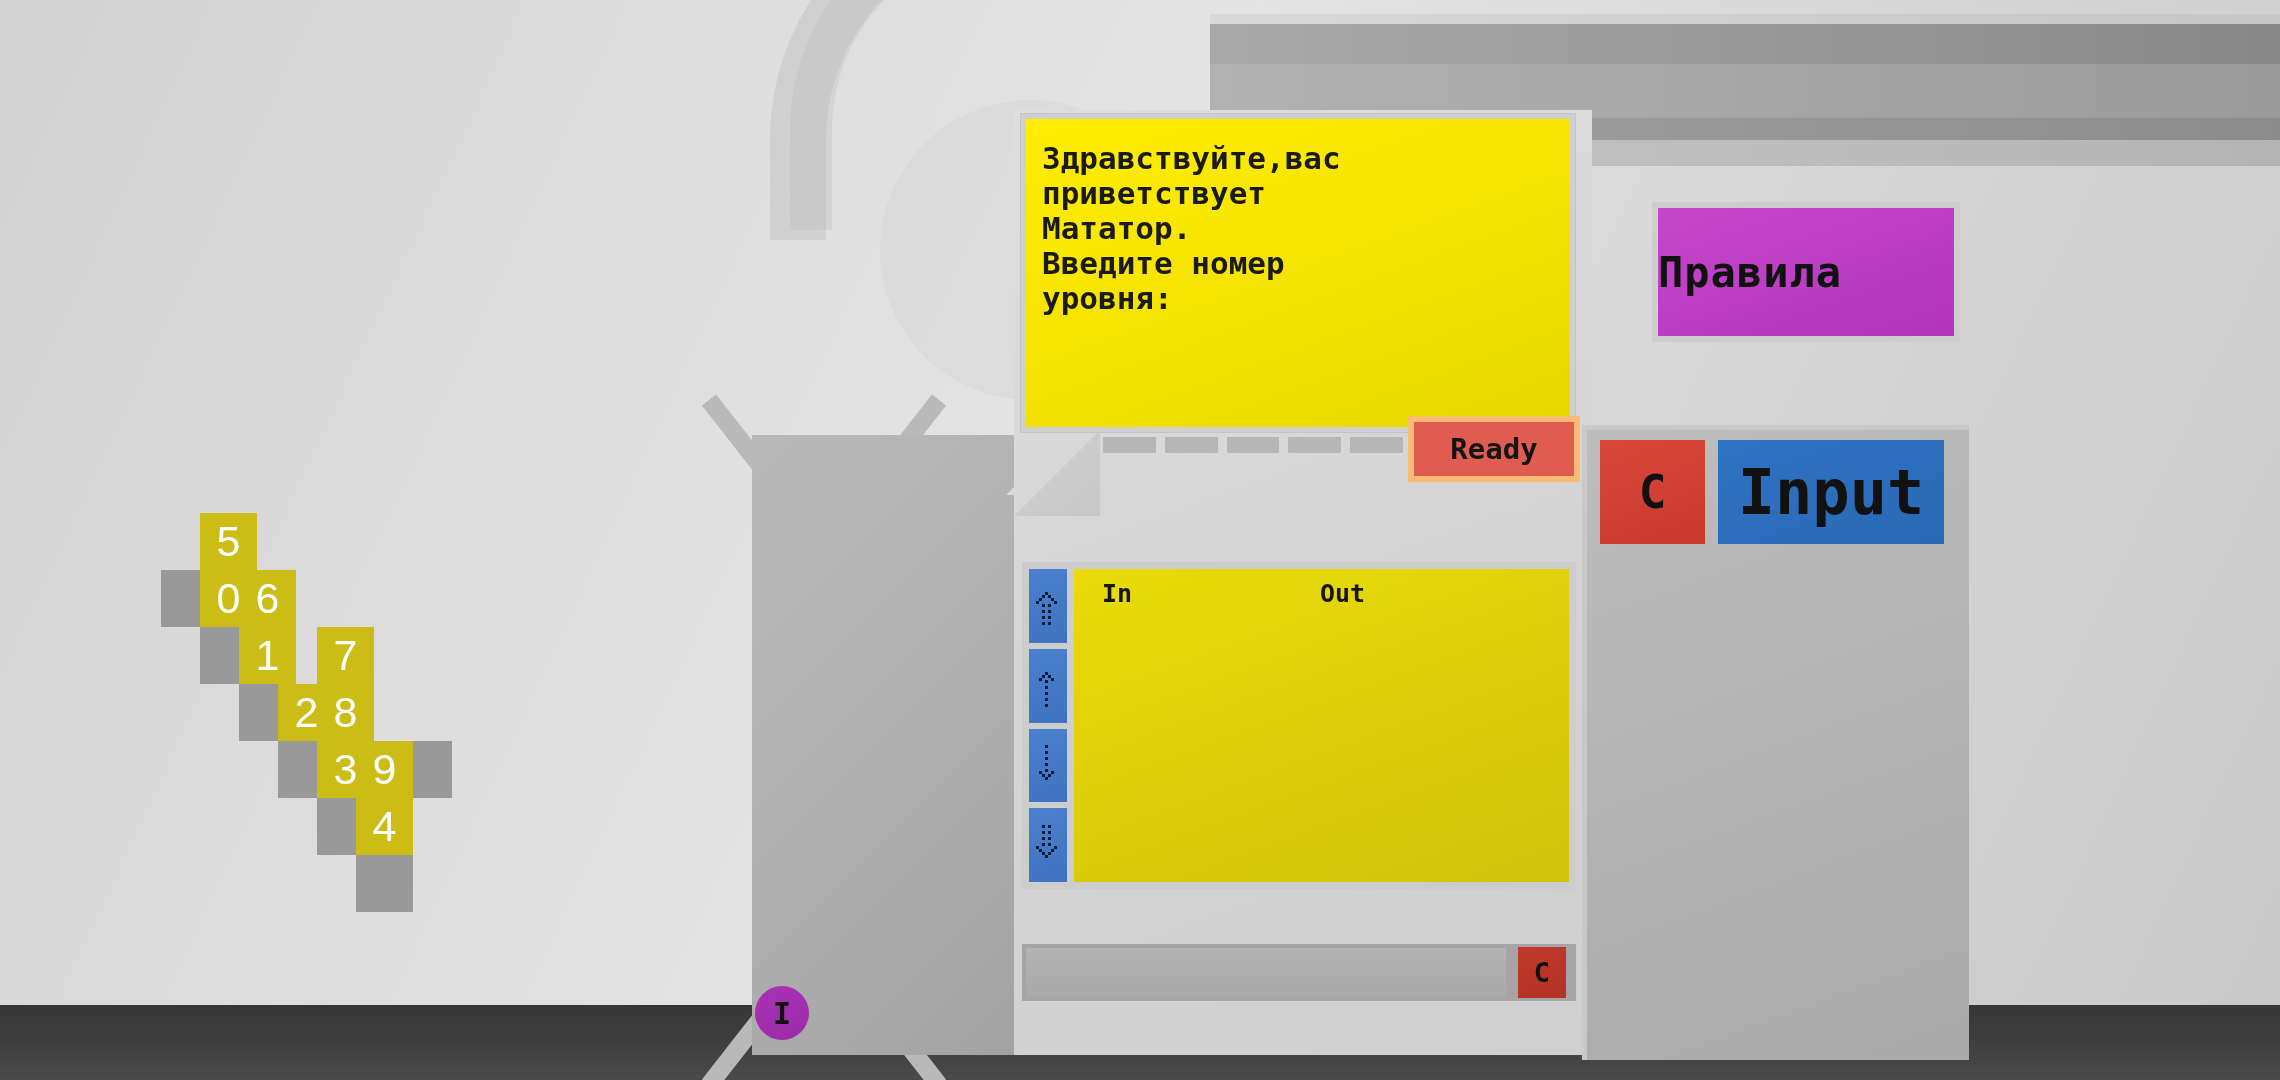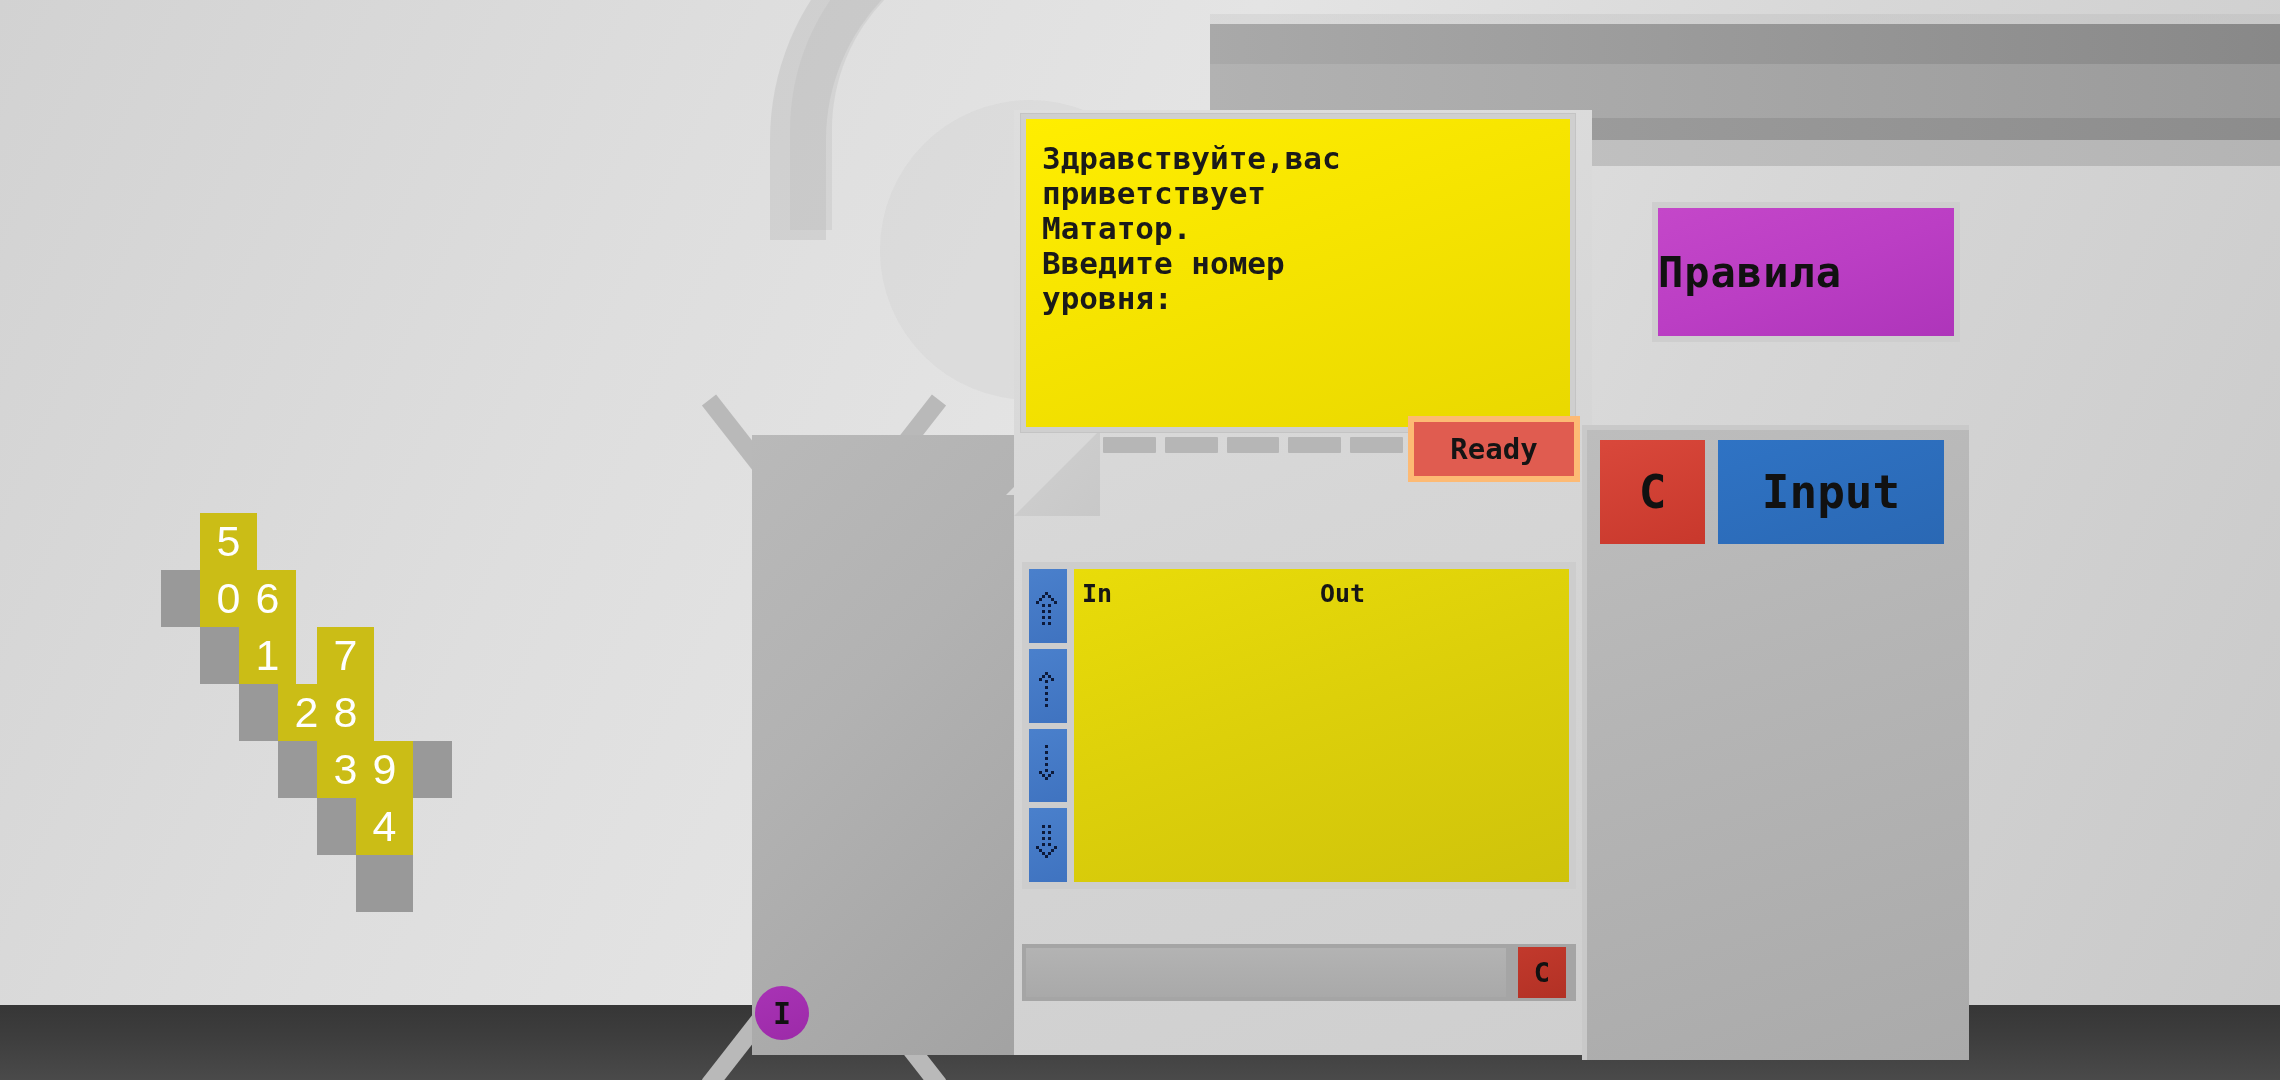--- a/index.html
+++ b/index.html
@@ -134,21 +134,21 @@
     position:absolute;left:1600px;top:440px;width:105px;height:104px;
     background:linear-gradient(160deg,#d9483b,#c8382c);
     display:flex;align-items:center;justify-content:center;
     color:#111;font-size:46px;font-weight:700;
     font-family:"DejaVu Sans Mono","Liberation Mono",monospace;
   }
   .btn-input{
     position:absolute;left:1718px;top:440px;width:226px;height:104px;
     background:linear-gradient(160deg,#2f73c4,#2a68b4);
     display:flex;align-items:center;justify-content:center;
-    color:#111;font-size:46px;font-weight:700;
+    color:#111;font-size:62px;font-weight:700;
     font-family:"DejaVu Sans Mono","Liberation Mono",monospace;
   }
 
   
   .table-bezel{
     position:absolute;left:1022px;top:562px;width:554px;height:327px;
     background:#cdcdcd;padding:7px;box-sizing:border-box;display:flex;
   }
   .scrollcol{width:38px;display:flex;flex-direction:column;gap:6px;}
   .scrollbtn{
@@ -161,21 +161,21 @@
   .scrollbtn svg{display:block;}
   .table-lcd{
     flex:1;margin-left:7px;
     background:linear-gradient(160deg,#e9dc09 0%,#ddd00a 45%,#cfc30b 100%);
     position:relative;
   }
   .th{
     position:absolute;top:10px;color:#161616;font-size:25px;font-weight:700;
     font-family:"DejaVu Sans Mono","Liberation Mono",monospace;
   }
-  .th-in{left:8px;}
+  .th-in{left:28px;}
   .th-out{left:230px;margin-left:16px;}
 
   
   .lower-strip{
     position:absolute;left:1022px;top:944px;width:554px;height:57px;
     background:#a5a5a5;
   }
   .lower-inner{
     position:absolute;left:1026px;top:948px;width:480px;height:49px;
     background:linear-gradient(180deg,#b3b3b3,#a9a9a9);

